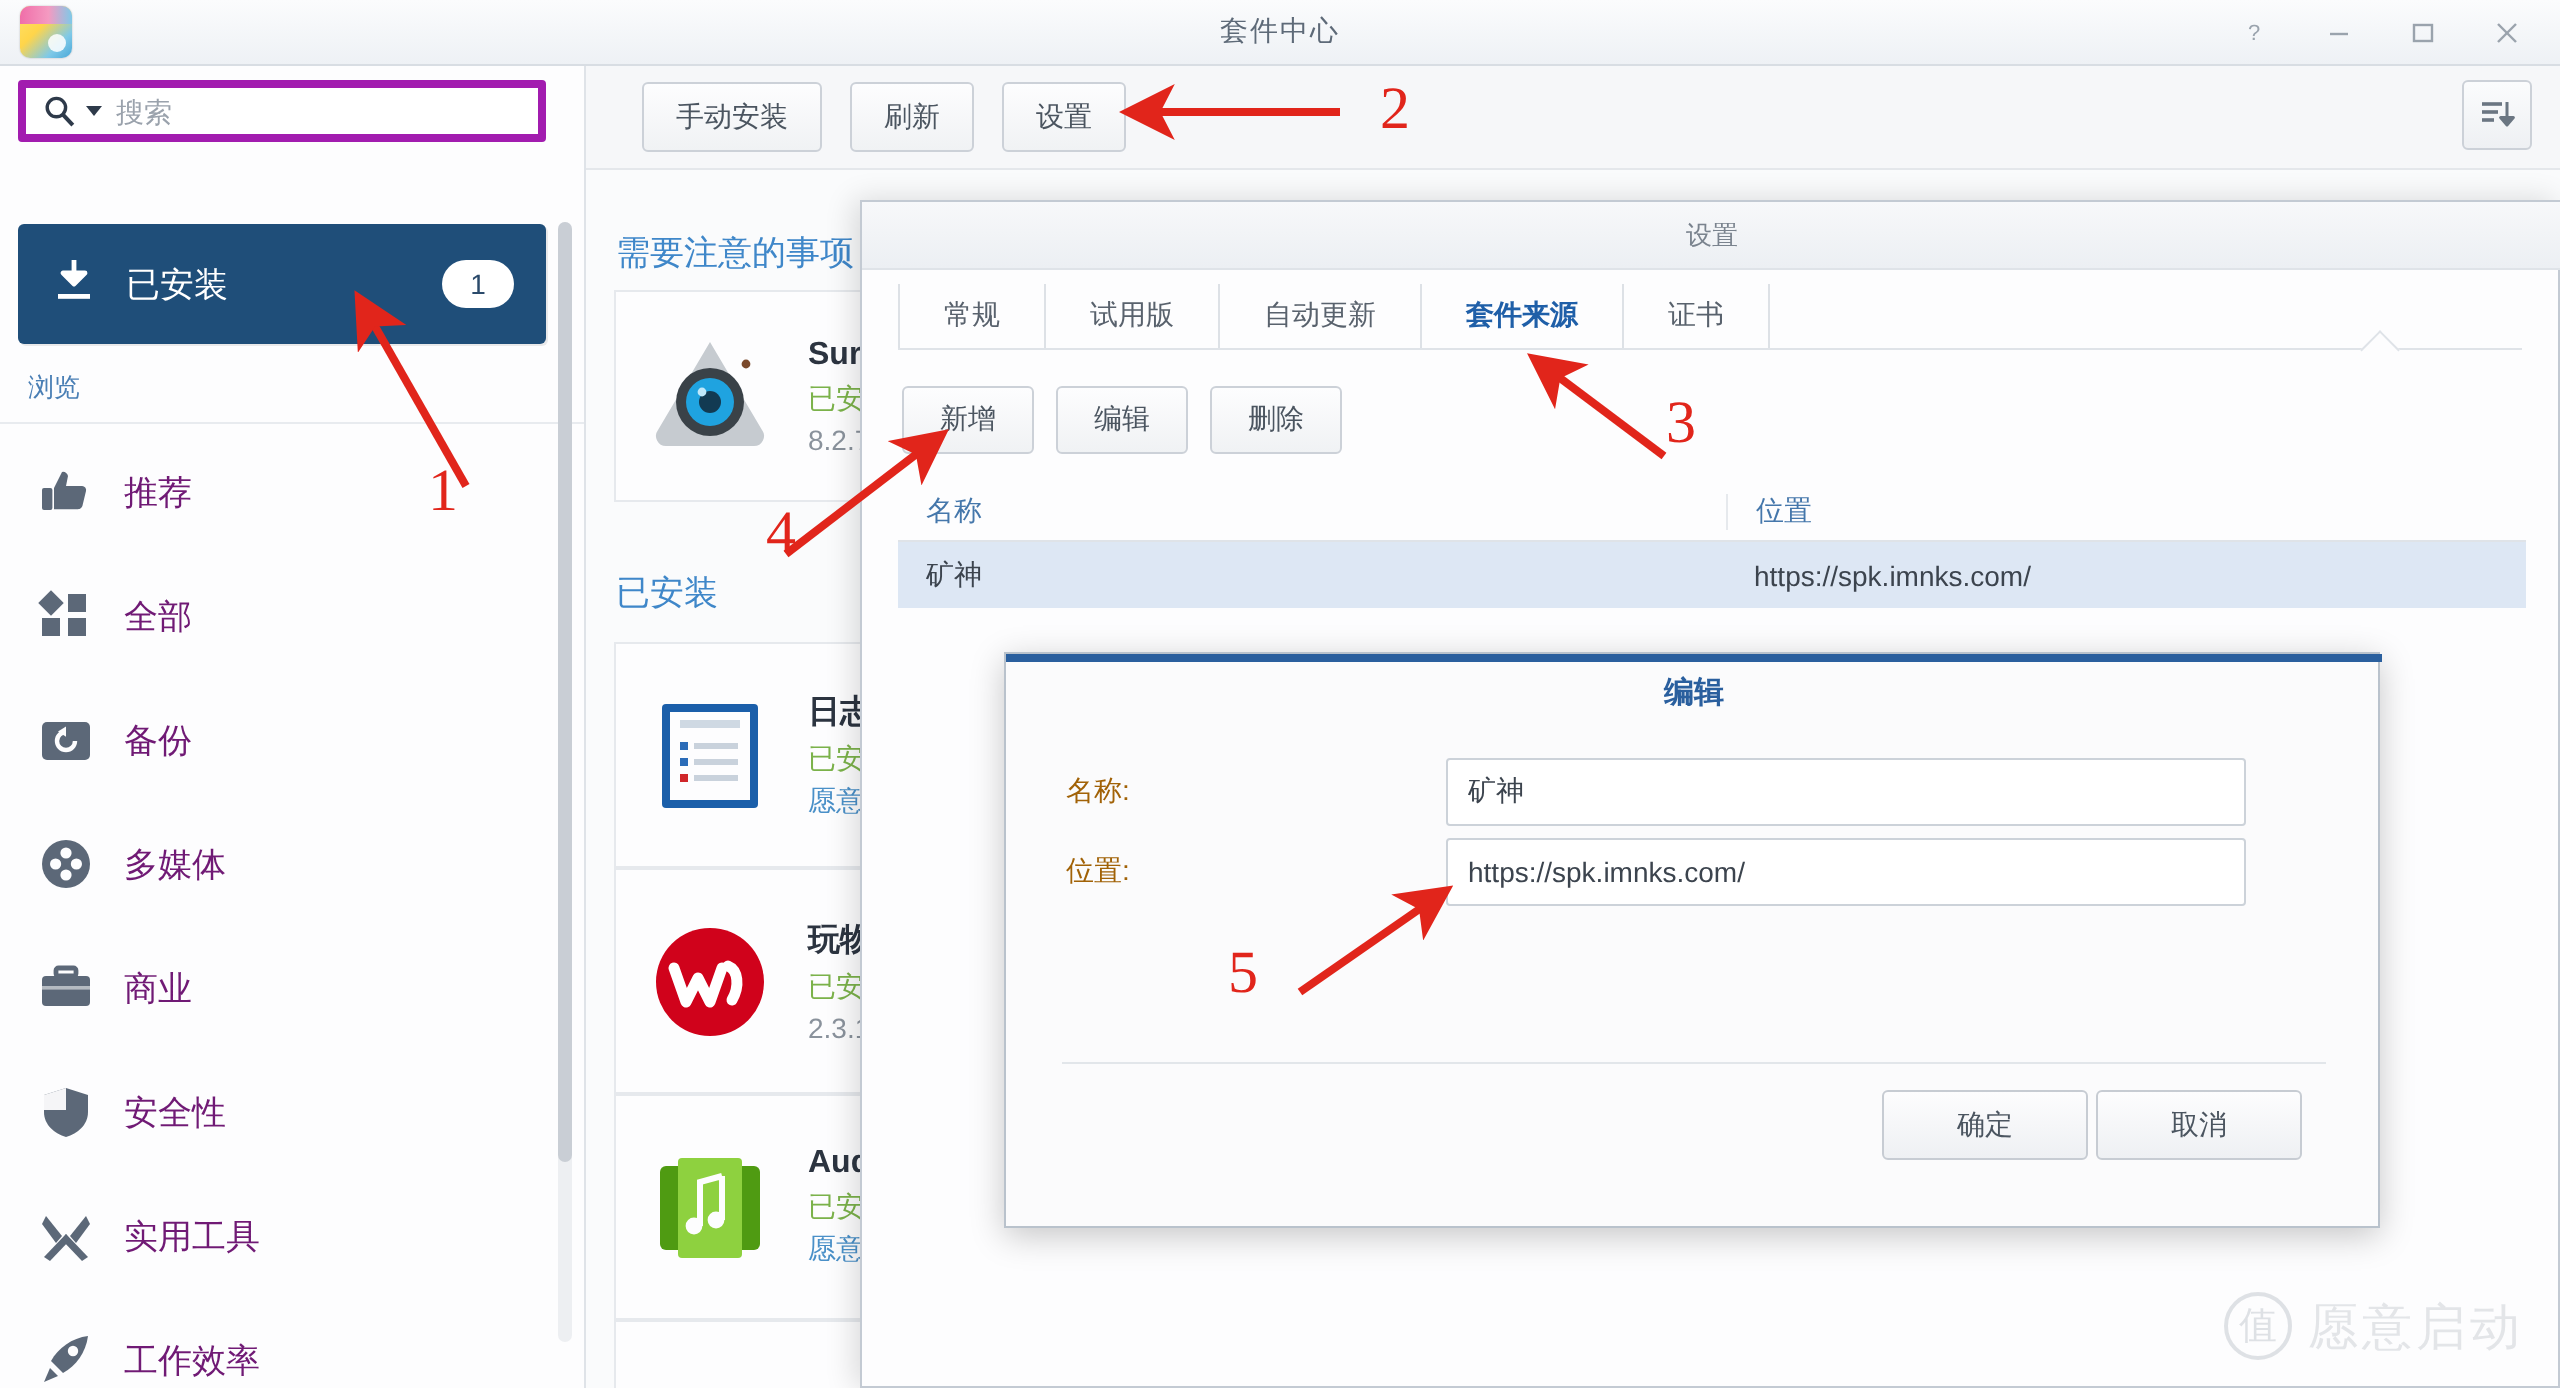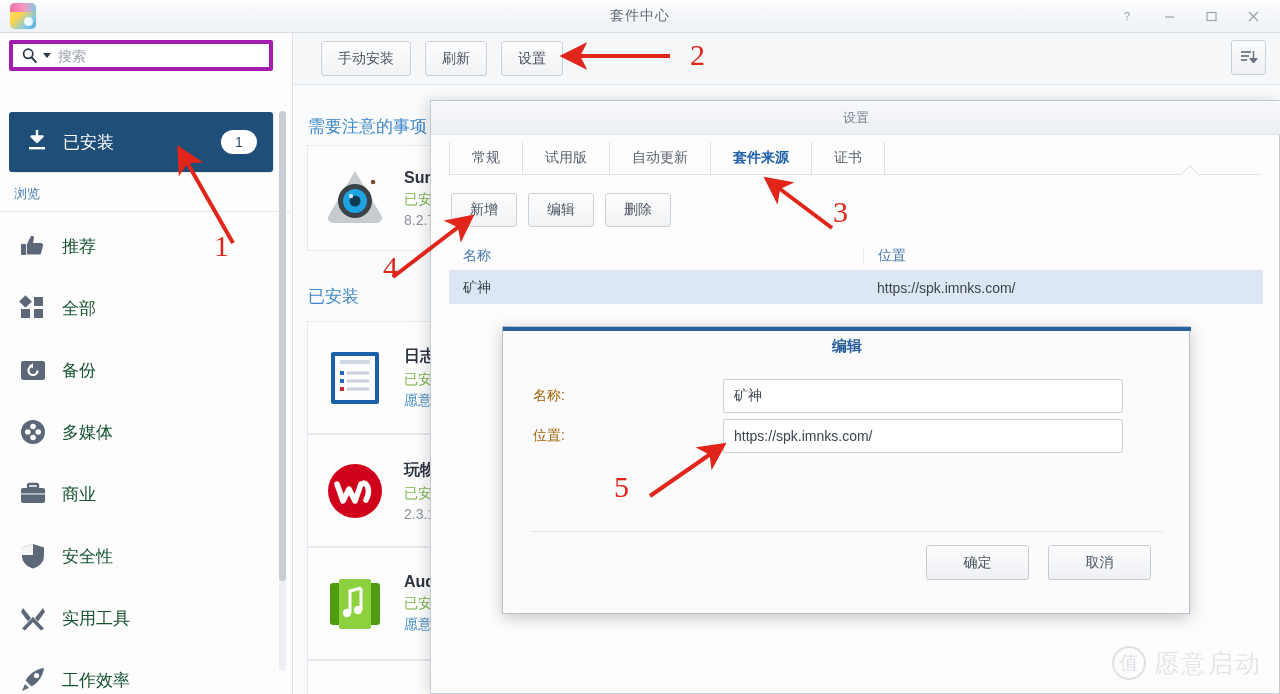--- a/index.html
+++ b/index.html
@@ -87,21 +87,21 @@
   }
   .browse-sep {
     position: absolute; left: 0; top: 178px; width: 292px; height: 1px; background: #e8ebef;
   }
   .nav-list { position: absolute; left: 0; top: 182px; width: 292px; }
   .nav-item {
     height: 62px; display: flex; align-items: center; padding-left: 18px;
   }
   .nav-item .ico { width: 30px; height: 30px; flex: none; color: #5c6878; }
   .nav-item .ico svg { display: block; }
-  .nav-item .txt { margin-left: 14px; font-size: 17px; color: #14532d; }
+  .nav-item .txt { margin-left: 14px; font-size: 17px; color: #701a75; }
 
   .sb-track {
     position: absolute; right: 6px; top: 78px; width: 7px; height: 560px;
     background: #edeff2; border-radius: 4px;
   }
   .sb-thumb {
     position: absolute; left: 0; top: 0; width: 7px; height: 470px;
     background: #c9ced5; border-radius: 4px;
   }
 
@@ -231,21 +231,21 @@
   .form-label { width: 190px; font-size: 14px; color: #a16207; }
   .form-input {
     width: 400px; height: 34px; border: 1px solid #ccd2d9; border-radius: 2px;
     background: #fff; font-size: 14px; color: #3c444e; padding: 0 10px;
     font-family: "Liberation Sans", sans-serif; outline: none;
   }
   .dlg-edit .divider {
     position: absolute; left: 28px; top: 204px; width: 632px; height: 1px; background: #e2e6ea;
   }
   .dlg-edit .btns {
-    position: absolute; right: 38px; top: 218px; display: flex; gap: 19px;
+    position: absolute; right: 38px; top: 218px; display: flex; gap: 4px;
   }
   .dlg-btn {
     width: 103px; height: 35px; font-size: 14px; color: #4b5560;
     background: linear-gradient(#fdfdfe,#eef0f3);
     border: 1px solid #c7ccd3; border-radius: 3px;
     display: flex; align-items: center; justify-content: center;
   }
 
   
   .anno { position: absolute; pointer-events: none; }

